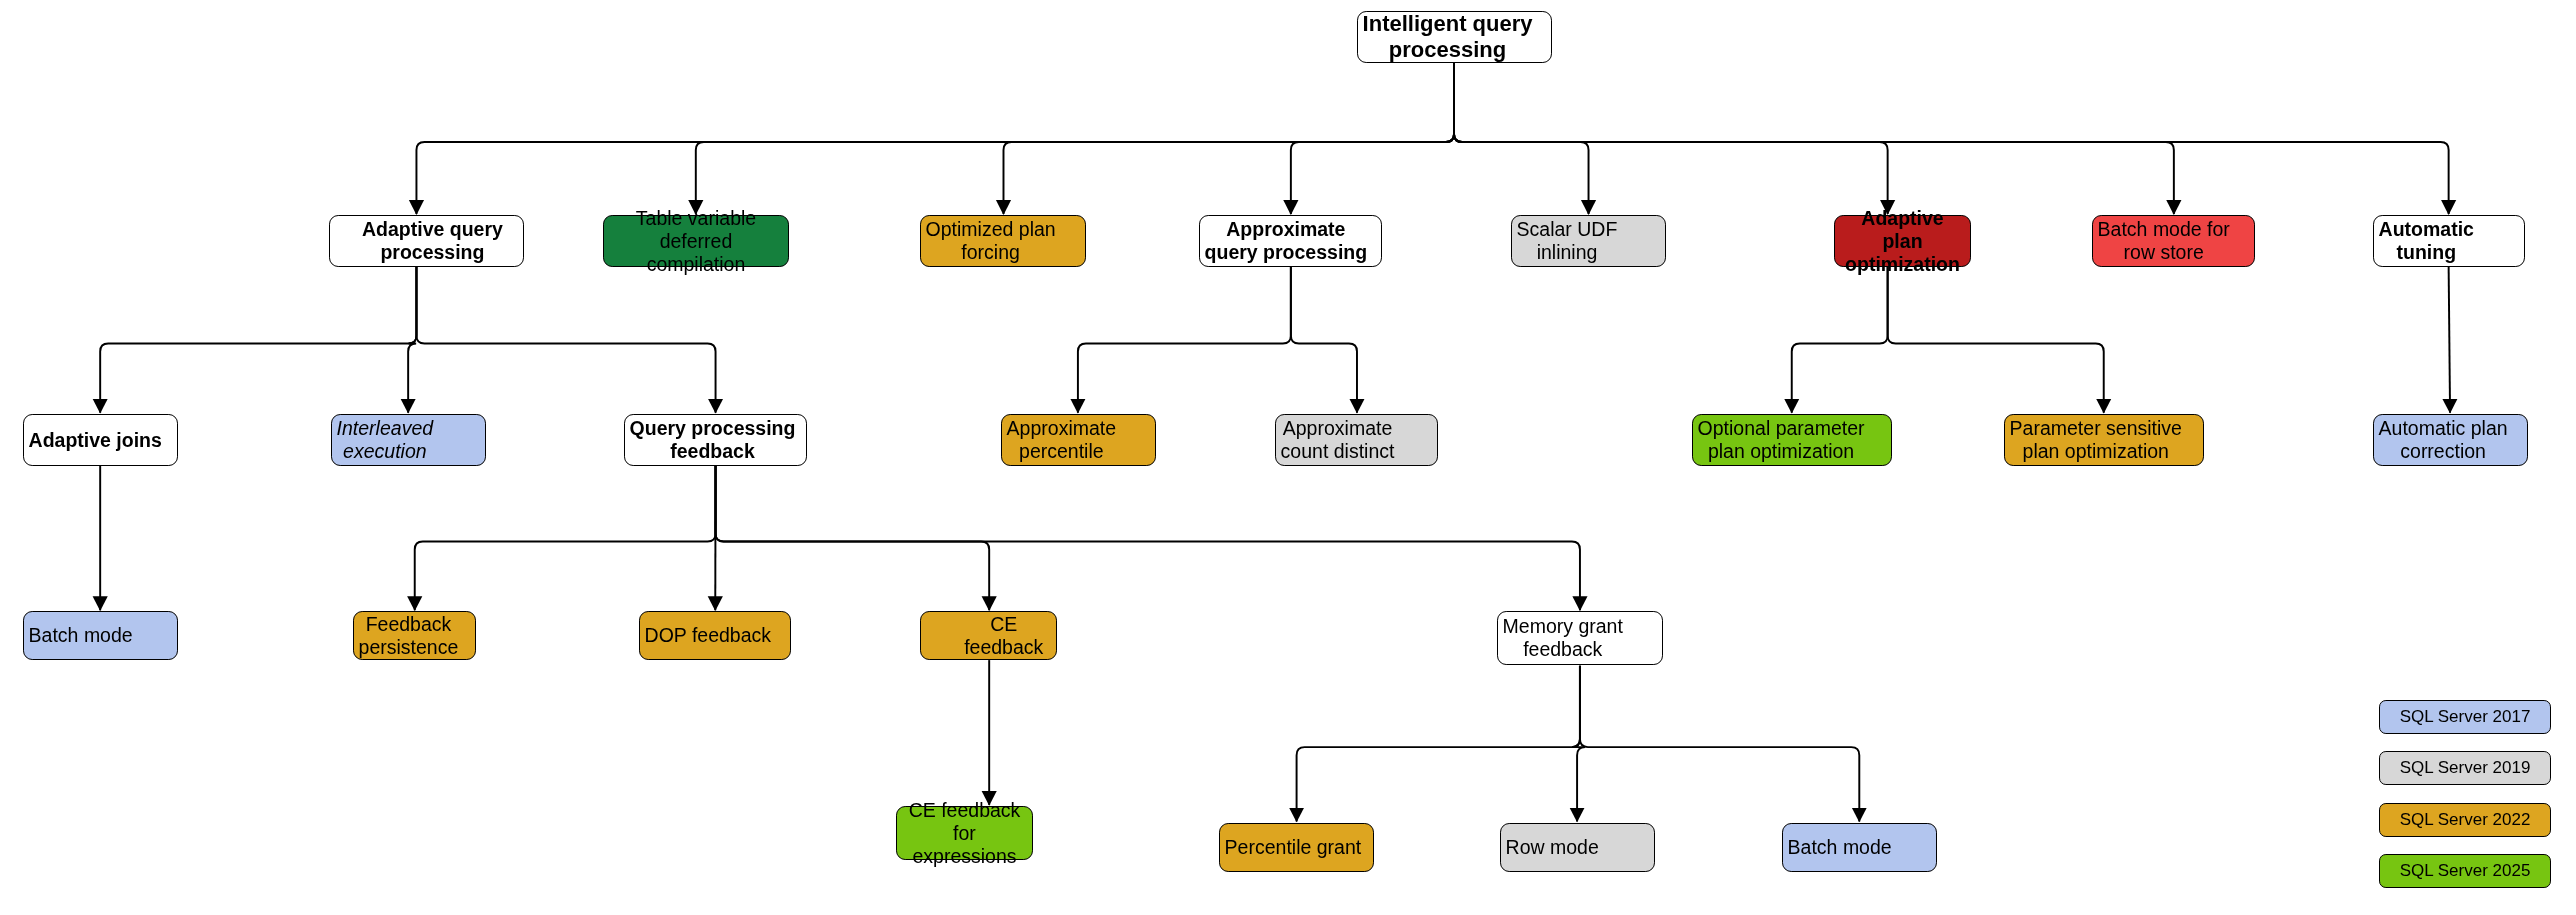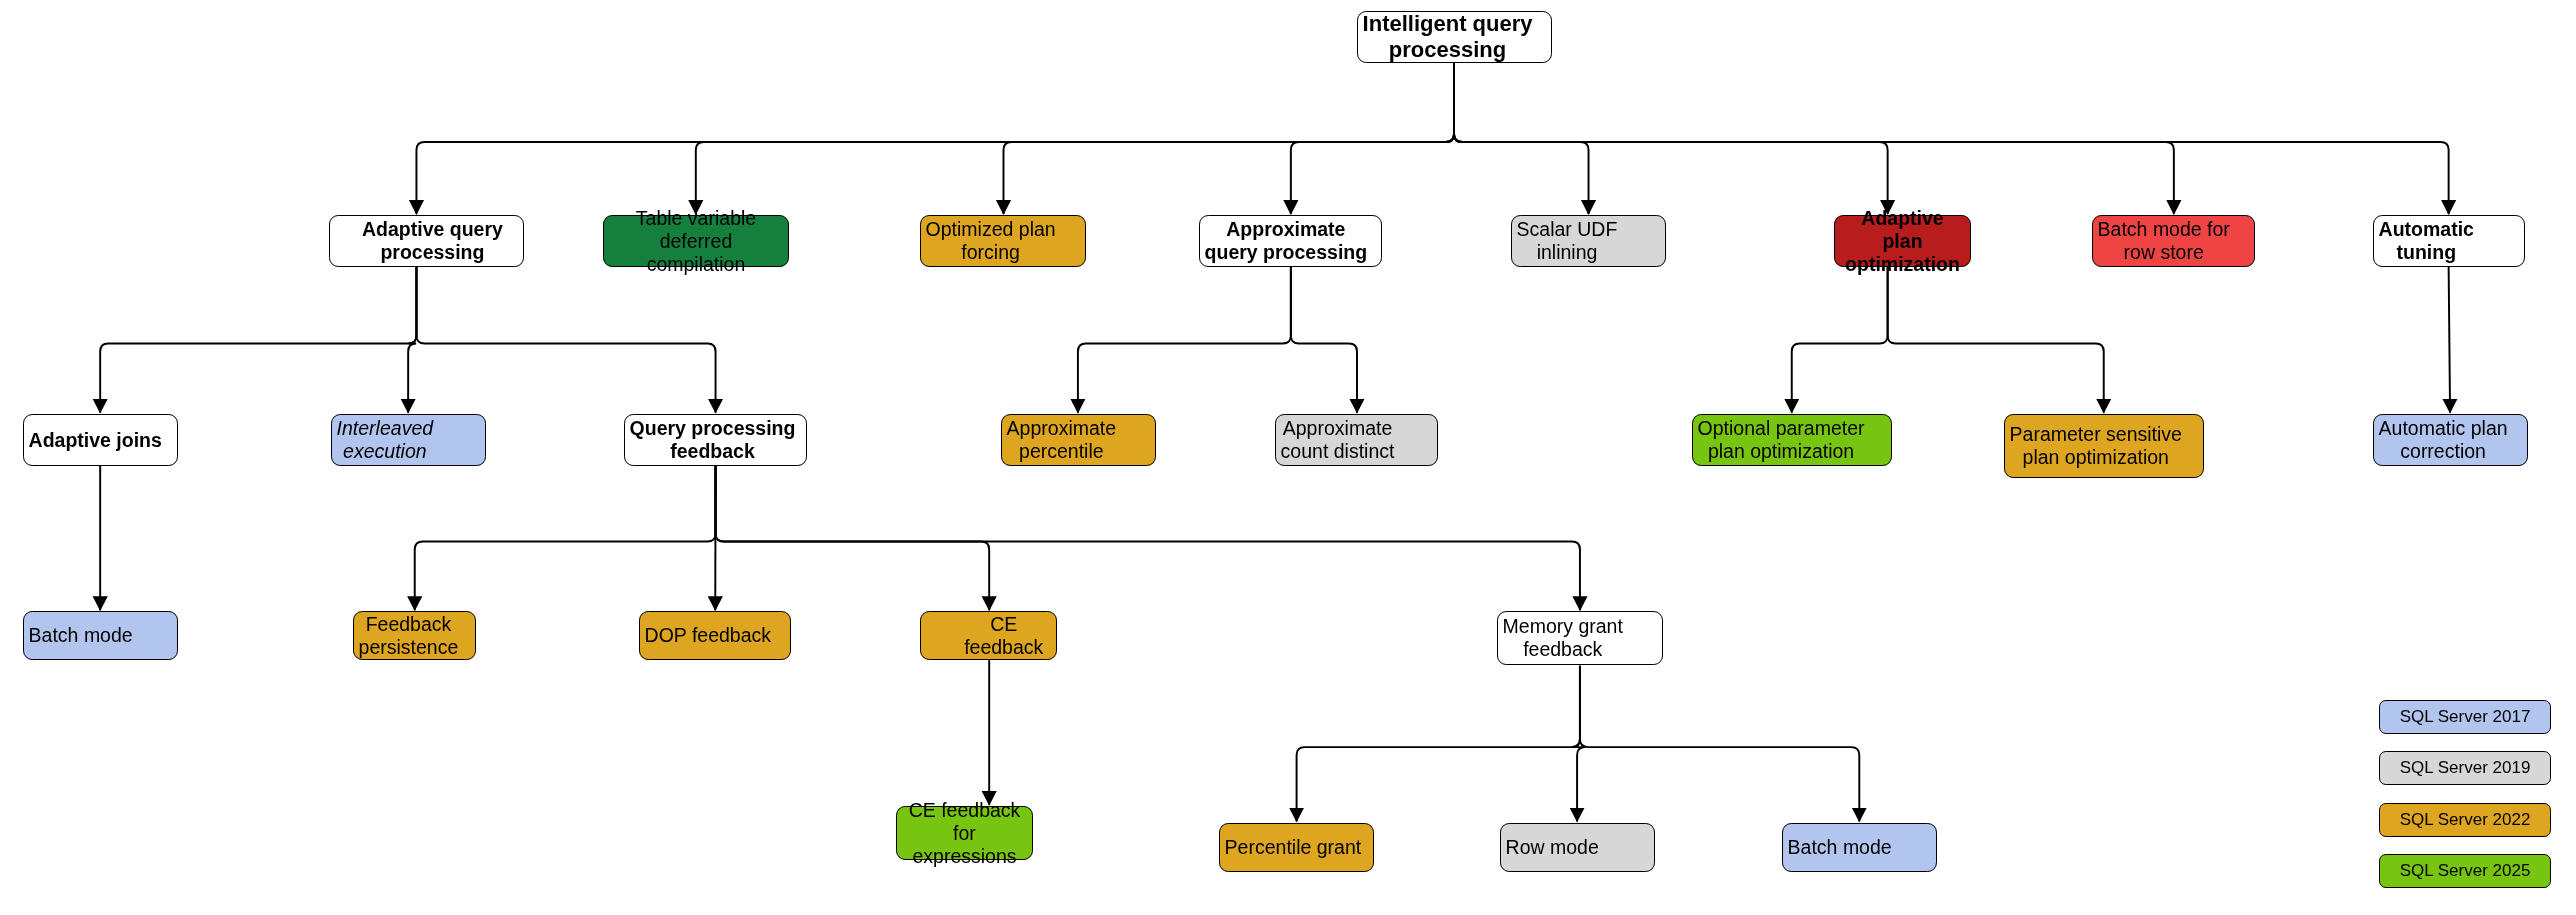--- a/index.html
+++ b/index.html
@@ -108,21 +108,21 @@
 percentile</span>
       </div>
       <div class="node" style="left: 1275px; top: 414px; width: 163px; height: 52px; background: rgb(215, 215, 215); font-size: 19.5px;">
         <span class="lbl">Approximate
 count distinct</span>
       </div>
       <div class="node" style="left: 1692px; top: 414px; width: 200px; height: 52px; background: rgb(119, 197, 17); font-size: 19.5px;">
         <span class="lbl">Optional parameter
 plan optimization</span>
       </div>
-      <div class="node" style="left: 2004px; top: 414px; width: 200px; height: 64px; background: rgb(221, 165, 32); font-size: 19.5px;">
+      <div class="node" style="left: 2004px; top: 414px; width: 200px; height: 52px; background: rgb(221, 165, 32); font-size: 19.5px;">
         <span class="lbl">Parameter sensitive
 plan optimization</span>
       </div>
       <div class="node" style="left: 2373px; top: 414px; width: 155px; height: 52px; background: rgb(178, 197, 238); font-size: 19.5px;">
         <span class="lbl">Automatic plan
 correction</span>
       </div>
       <div class="node" style="left: 23px; top: 611px; width: 155px; height: 49px; background: rgb(178, 197, 238); font-size: 19.5px;">
         <span class="lbl">Batch mode</span>
       </div>

